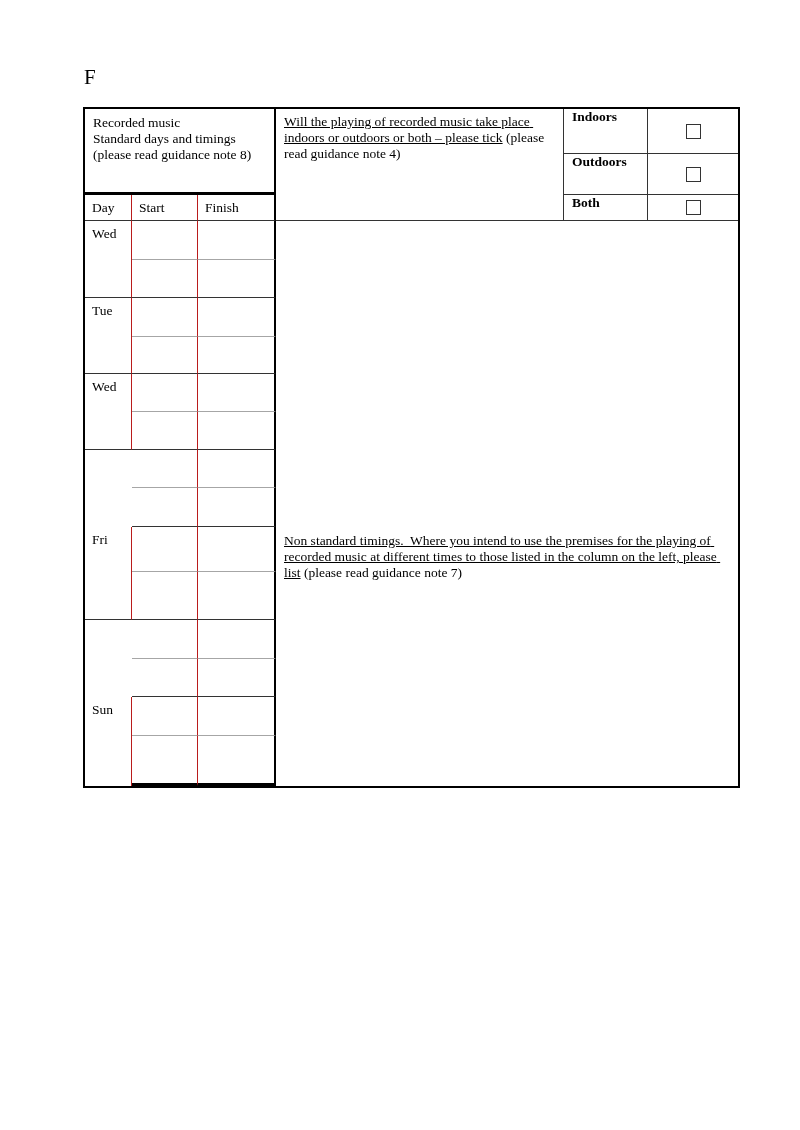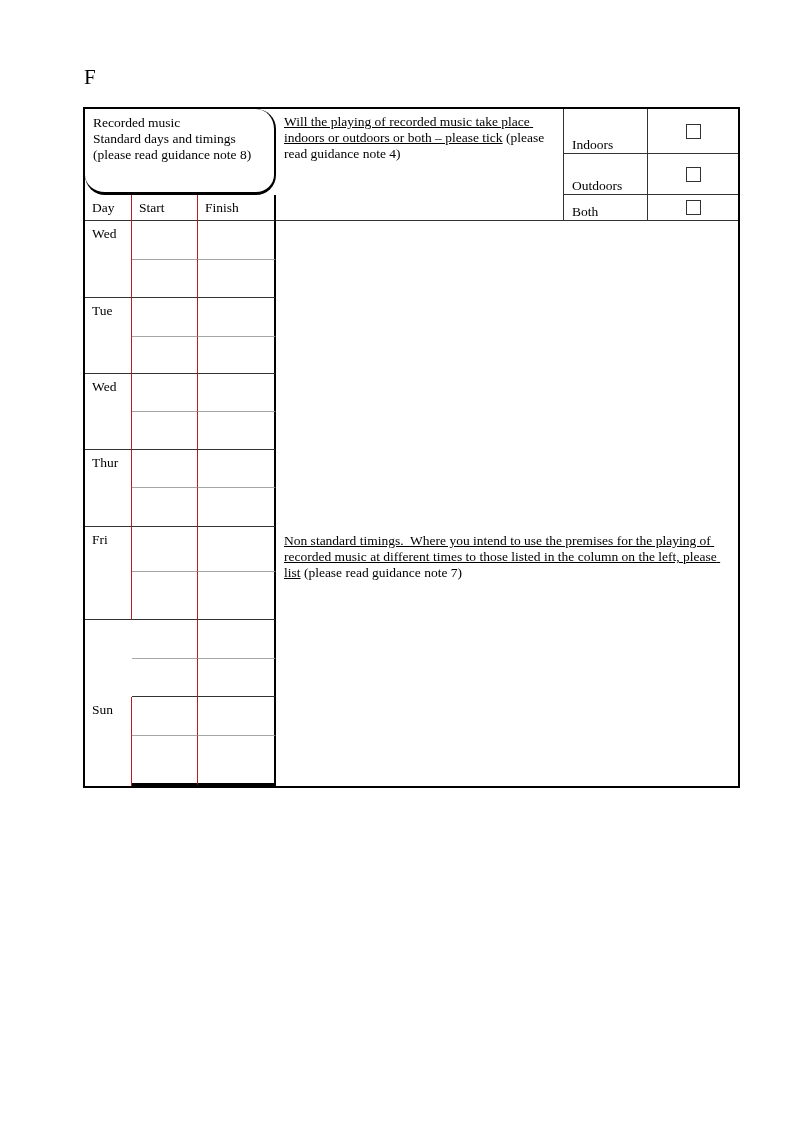--- a/index.html
+++ b/index.html
@@ -37,25 +37,25 @@
     grid-template-columns: 47px 66px 78px 288px 84px 1fr;
     grid-template-rows: 45px 41px 26px 39px 38px 39px 37px 38px 38px 38px 39px 45px 48px 39px 38px 39px 1fr;
   }
   .cell { box-sizing: border-box; min-width: 0; min-height: 0; }
   
   .br1 { border-right: 1px solid #b91c1c; }
   .br2 { border-right: 2px solid #000000; }
   .brq { border-right: 1px solid #333333; }
   .bb1 { border-bottom: 1px solid #333333; }
   .bbs { border-bottom: 1px solid #a6a6a6; }
-  .bbh { border-bottom: 3px solid #000000; border-radius: 20px; }
+  .bbh { border-bottom: 3px solid #000000; }
   .bbe { border-bottom: 3px solid #000000; }
   
   .pad-text { padding: 6px 6px 4px 8px; }
-  .vcenter { display: flex; align-items: flex-end; padding-left: 8px; }
+  .vcenter { display: flex; align-items: flex-start; padding-left: 8px; font-weight: bold; }
   .hdr-cell { display: flex; align-items: center; padding-left: 7px; }
   .day-label { padding: 5px 0 0 7px; }
   .box-cell { display: flex; align-items: center; justify-content: center; }
   .checkbox {
     display: block;
     width: 13px;
     height: 13px;
     border: 1px solid #333333;
     background: #ffffff;
   }
@@ -128,21 +128,20 @@
     <div class="cell br2 bbs" style="grid-area:6/3/7/4"></div>
     <div class="cell br1 bb1" style="grid-area:7/2/8/3"></div>
     <div class="cell br2 bb1" style="grid-area:7/3/8/4"></div>
 
     <div class="cell br1 bb1 day-label" style="grid-area:8/1/10/2">Wed</div>
     <div class="cell br1 bbs" style="grid-area:8/2/9/3"></div>
     <div class="cell br2 bbs" style="grid-area:8/3/9/4"></div>
     <div class="cell br1 bb1" style="grid-area:9/2/10/3"></div>
     <div class="cell br2 bb1" style="grid-area:9/3/10/4"></div>
 
-    <div class="cell br1 bb1 day-label" style="grid-area:10/1/12/2">Thur</div>
     <div class="cell br1 bbs" style="grid-area:10/2/11/3"></div>
     <div class="cell br2 bbs" style="grid-area:10/3/11/4"></div>
     <div class="cell br1 bb1" style="grid-area:11/2/12/3"></div>
     <div class="cell br2 bb1" style="grid-area:11/3/12/4"></div>
 
     <div class="cell br1 bb1 day-label" style="grid-area:12/1/14/2">Fri</div>
     <div class="cell br1 bbs" style="grid-area:12/2/13/3"></div>
     <div class="cell br2 bbs" style="grid-area:12/3/13/4"></div>
     <div class="cell br1 bb1" style="grid-area:13/2/14/3"></div>
     <div class="cell br2 bb1" style="grid-area:13/3/14/4"></div>

